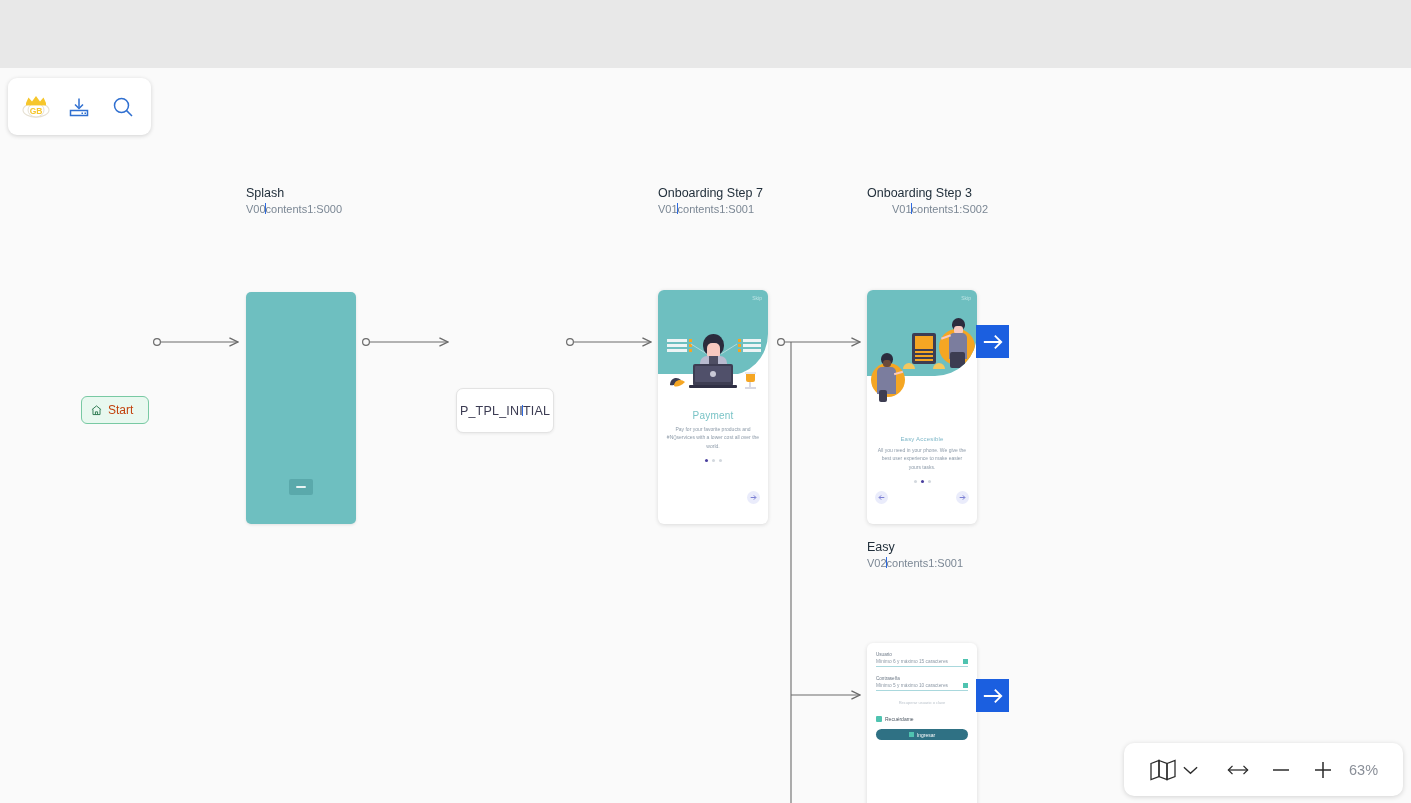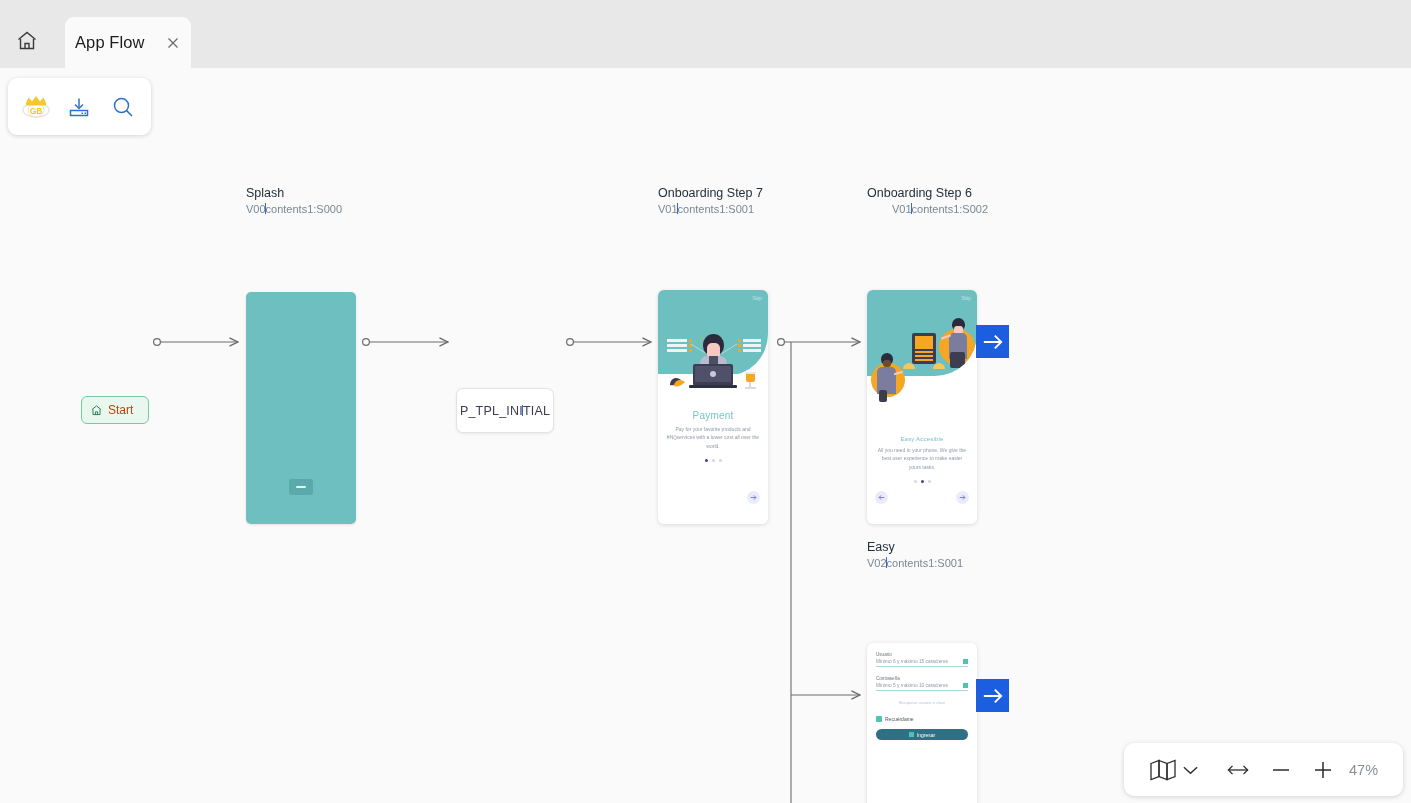--- a/index.html
+++ b/index.html
@@ -162,37 +162,20 @@
     display:flex; align-items:center; z-index:40;
   }
   .zb-item { display:flex; align-items:center; justify-content:center; cursor:pointer; }
   .zb-pct { font-size:14.5px; color:#8a8f98; margin-left:16px; }
 </style>
 </head>
 <body>
 
 <div id="app">
 
-  <div class="tabbar">
-    <div class="home-btn">
-      <svg width="24" height="24" viewBox="0 0 24 24" fill="none" stroke="#3a3a3a" stroke-width="1.4">
-        <path d="M3.5 10.5 12 3.5l8.5 7"></path>
-        <path d="M5.5 10v9.5h13V10"></path>
-        <path d="M10 19.5v-5h4v5"></path>
-      </svg>
-    </div>
-    <div class="tab">
-      <span class="tab-label">App Flow</span>
-      <span class="tab-close">
-        <svg width="14" height="14" viewBox="0 0 14 14" stroke="#6c6c6c" stroke-width="1.3">
-          <path d="M2.5 2.5 11.5 11.5M11.5 2.5 2.5 11.5"></path>
-        </svg>
-      </span>
-    </div>
-  </div>
 
   <div class="canvas">
 
     <div class="toolbar">
       <div class="tb-icon">
         <svg width="30" height="26" viewBox="0 0 30 26">
           <ellipse cx="15" cy="16" rx="13" ry="7.2" fill="none" stroke="#e6e0d2" stroke-width="1.1"></ellipse>
           <ellipse cx="15" cy="16" rx="8" ry="7" fill="none" stroke="#e6e0d2" stroke-width="1"></ellipse>
           <path d="M5 9 L7.5 3.5 L11 7.5 L15 2 L19 7.5 L22.5 3.5 L25 9 Z" fill="#f6c62c"></path>
           <rect x="5" y="9" width="20" height="2.4" fill="#f6c62c"></rect>
@@ -328,21 +311,21 @@
             <span class="dot"></span>
         </div>
       </div>
       <div class="nav-circle" style="right:8px; bottom:20px;">
         <svg width="7" height="7" viewBox="0 0 10 10" stroke="#5b5fc7" stroke-width="1.1" fill="none">
           <path d="M1 5h7M5.5 2 8.5 5 5.5 8"></path>
         </svg>
       </div>
     </div>
 
-    <div class="node-title" style="left:867px; top:118px;">Onboarding Step 6</div>
+    <div class="node-title" style="left:867px; top:118px;">Onboarding Step 3</div>
     <div class="node-sub" style="left:892px; top:135px;">
       <span>V01</span><span class="caret"></span><span>contents1:S002</span>
     </div>
     <div class="phone ph-onb2">
       <div class="onb-hero">
         <span class="skip">Skip</span>
 
         <div class="il circle-or" style="left:72px; top:39px; width:36px; height:36px;"></div>
         <div class="il person-head" style="left:85px; top:28px; width:13px; height:13px;"></div>
         <div class="il" style="left:87px; top:36px; width:9px; height:8px; background:#f7c9c0; border-radius:3px;"></div>
@@ -449,17 +432,17 @@
       <div class="zb-item" style="margin-left:22px;">
         <svg width="20" height="16" viewBox="0 0 20 16" stroke="#2b2b2b" stroke-width="1.5">
           <path d="M2 8h16"></path>
         </svg>
       </div>
       <div class="zb-item" style="margin-left:22px;">
         <svg width="20" height="20" viewBox="0 0 20 20" stroke="#2b2b2b" stroke-width="1.5">
           <path d="M2 10h16M10 2v16"></path>
         </svg>
       </div>
-      <div class="zb-pct">47%</div>
+      <div class="zb-pct">63%</div>
     </div>
 
   </div>
 </div>
 
 </body></html>

